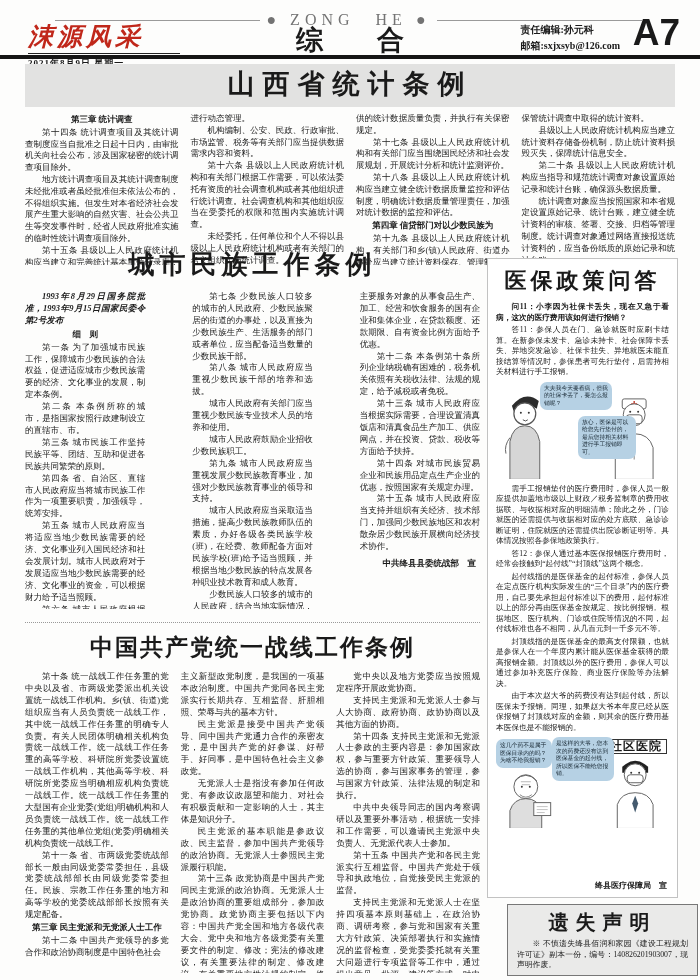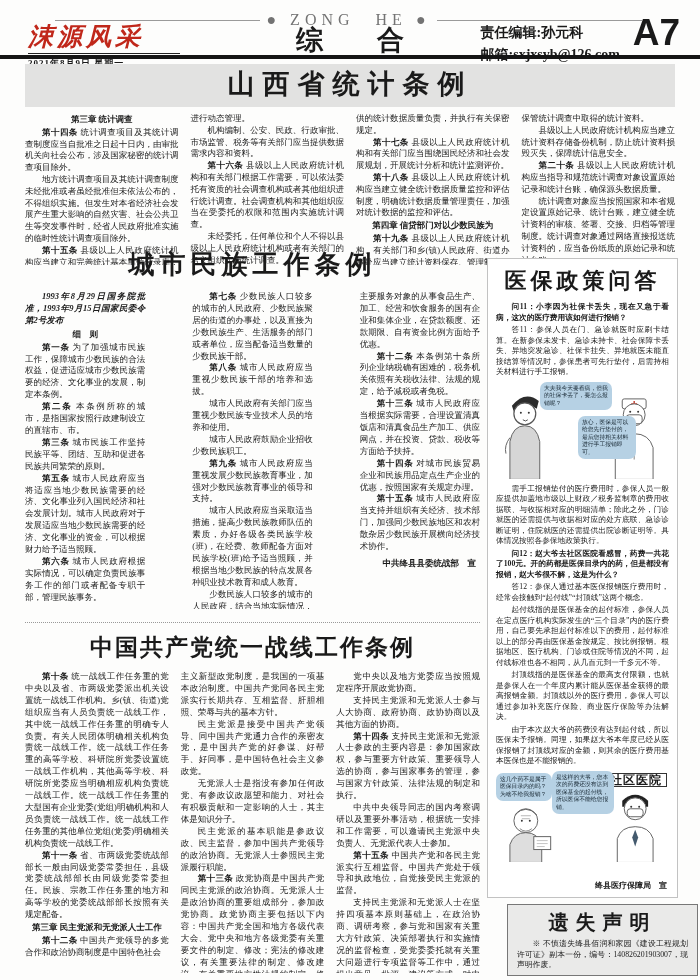--- a/index.html
+++ b/index.html
@@ -8,32 +8,32 @@
 
   
   .pinyin-row{position:absolute;left:55px;right:58px;top:10px;display:flex;align-items:center;gap:6px;}
   .pinyin-row .rule{flex:1;height:1px;background:#9a9a9a;}
   .pinyin{font-size:16px;color:#737373;letter-spacing:5px;white-space:nowrap;}
   .masthead{position:absolute;left:28px;top:20px;width:152px;}
   .masthead-name{color:#c0271a;font-size:25px;font-weight:bold;font-style:italic;letter-spacing:4px;
                  padding-bottom:0;border-bottom:1.5px solid #222;white-space:nowrap;}
   .masthead-date{font-size:9px;font-weight:bold;margin-top:3px;letter-spacing:1px;}
   .section-title{position:absolute;left:0;right:0;top:22px;text-align:center;font-size:27px;font-weight:bold;}
-  .editor-block{position:absolute;right:80px;top:22px;font-size:14px;font-weight:bold;line-height:1.55;text-align:left;}
+  .editor-block{position:absolute;right:80px;top:22px;font-size:10px;font-weight:bold;line-height:1.55;text-align:left;}
   .page-no{position:absolute;right:20px;top:12px;font-size:37px;font-weight:bold;
            font-family:"Liberation Sans",sans-serif;}
   .top-bar{position:absolute;left:0;right:0;top:55px;height:4px;background:#151515;}
 
   
   .art-title{text-align:center;font-weight:bold;}
   .cols{display:flex;gap:12px;overflow:hidden;text-align:justify;}
   .col{flex:1;min-width:0;}
   .para{text-indent:2em;}
   .para.cont{text-indent:0;}
-  .para b{font-weight:bold;margin-top:40px;}
+  .para b{font-weight:normal;margin-top:40px;}
   .chap{text-align:center;font-weight:bold;margin:1px 0;}
   .credit{text-align:right;font-weight:bold;margin-top:5px;padding-right:4px;}
   .dateline{text-indent:2em;font-style:italic;font-weight:bold;margin-bottom:2px;}
 
   
   .stats{position:absolute;left:25px;top:64px;width:650px;}
   .stats-band{background:#e2e2e1;padding:2px 4px 5px;}
   .stats .art-title{font-size:27px;letter-spacing:8px;}
   .stats .cols{height:152px;font-size:8.5px;line-height:11.8px;margin-top:6px;}
 
@@ -128,20 +128,21 @@
 
   <div class="ethnic">
     <div class="art-title">城市民族工作条例</div>
     <div class="cols" id="ethnic-cols">
         <div class="col">
           <div class="dateline">1993年8月29日国务院批准，1993年9月15日国家民委令第2号发布</div>
           <div class="chap">细　则</div>
           <div class="para"><b>第一条 </b>为了加强城市民族工作，保障城市少数民族的合法权益，促进适应城市少数民族需要的经济、文化事业的发展，制定本条例。</div>
           <div class="para"><b>第二条 </b>本条例所称的城市，是指国家按照行政建制设立的直辖市、市。</div>
           <div class="para"><b>第三条 </b>城市民族工作坚持民族平等、团结、互助和促进各民族共同繁荣的原则。</div>
+          <div class="para"><b>第四条 </b>省、自治区、直辖市人民政府应当将城市民族工作作为一项重要职责，加强领导，统筹安排。</div>
           <div class="para"><b>第五条 </b>城市人民政府应当将适应当地少数民族需要的经济、文化事业列入国民经济和社会发展计划。城市人民政府对于发展适应当地少数民族需要的经济、文化事业的资金，可以根据财力给予适当照顾。</div>
           <div class="para"><b>第六条 </b>城市人民政府根据实际情况，可以确定负责民族事务工作的部门或者配备专职干部，管理民族事务。</div>
         </div>
         <div class="col">
           <div class="para"><b>第七条 </b>少数民族人口较多的城市的人民政府、少数民族聚居的街道的办事处，以及直接为少数民族生产、生活服务的部门或者单位，应当配备适当数量的少数民族干部。</div>
           <div class="para"><b>第八条 </b>城市人民政府应当重视少数民族干部的培养和选拔。</div>
           <div class="para">城市人民政府有关部门应当重视少数民族专业技术人员的培养和使用。</div>
           <div class="para">城市人民政府鼓励企业招收少数民族职工。</div>
           <div class="para"><b>第九条 </b>城市人民政府应当重视发展少数民族教育事业，加强对少数民族教育事业的领导和支持。</div>
           <div class="para">城市人民政府应当采取适当措施，提高少数民族教师队伍的素质，办好各级各类民族学校(班)，在经费、教师配备方面对民族学校(班)给予适当照顾，并根据当地少数民族的特点发展各种职业技术教育和成人教育。</div>
@@ -213,21 +214,20 @@
             <path d="M120 98 v-32 q4 -14 19 -14 q15 0 19 14 v32 z" fill="#fff" stroke="#666"></path>
             <path d="M139 54 v24" stroke="#666" stroke-width="0.8"></path>
             <path d="M131 62 h4 M132 60 v4" stroke="#c23a2b" stroke-width="1"></path>
           </g>
         </svg>
         <div class="bubble" style="left:44px;top:0;width:64px;">大夫我今天要看病，但我的社保卡丢了，要怎么报销呢？</div>
         <div class="bubble" style="left:82px;top:34px;width:50px;">放心，医保是可以给您先行垫付的，最后您持相关材料进行手工报销即可。</div>
       </div>
 
       <div class="qa-p">需手工报销垫付的医疗费用时，参保人员一般应提供加盖地市级以上财政／税务监制章的费用收据联、与收据相对应的明细清单；除此之外，门诊就医的还需提供与收据相对应的处方底联、急诊诊断证明，住院就医的还需提供出院诊断证明等。具体情况按照各参保地政策执行。</div>
-      <div class="qa-p qa-q">问12：赵大爷去社区医院看感冒，药费一共花了100元。开的药都是医保目录内的药，但是都没有报销，赵大爷很不解，这是为什么？</div>
       <div class="qa-p">答12：参保人通过基本医保报销医疗费用时，经常会接触到“起付线”“封顶线”这两个概念。</div>
       <div class="qa-p">起付线指的是医保基金的起付标准，参保人员在定点医疗机构实际发生的“三个目录”内的医疗费用，自己要先承担起付标准以下的费用，起付标准以上的部分再由医保基金按规定、按比例报销。根据地区、医疗机构、门诊或住院等情况的不同，起付线标准也各不相同，从几百元到一千多元不等。</div>
       <div class="qa-p">封顶线指的是医保基金的最高支付限额，也就是参保人在一个年度内累计能从医保基金获得的最高报销金额。封顶线以外的医疗费用，参保人可以通过参加补充医疗保险、商业医疗保险等办法解决。</div>
       <div class="qa-p">由于本次赵大爷的药费没有达到起付线，所以医保未予报销。同理，如果赵大爷本年度已经从医保报销了封顶线对应的金额，则其余的医疗费用基本医保也是不能报销的。</div>
 
       <div class="cartoon c2">
         <svg viewBox="0 0 174 92">
           <g>
             <circle cx="30" cy="50" r="12" fill="#fff" stroke="#666"></circle>
             <path d="M19 44 q11 -11 22 0" stroke="#666" fill="none"></path>

